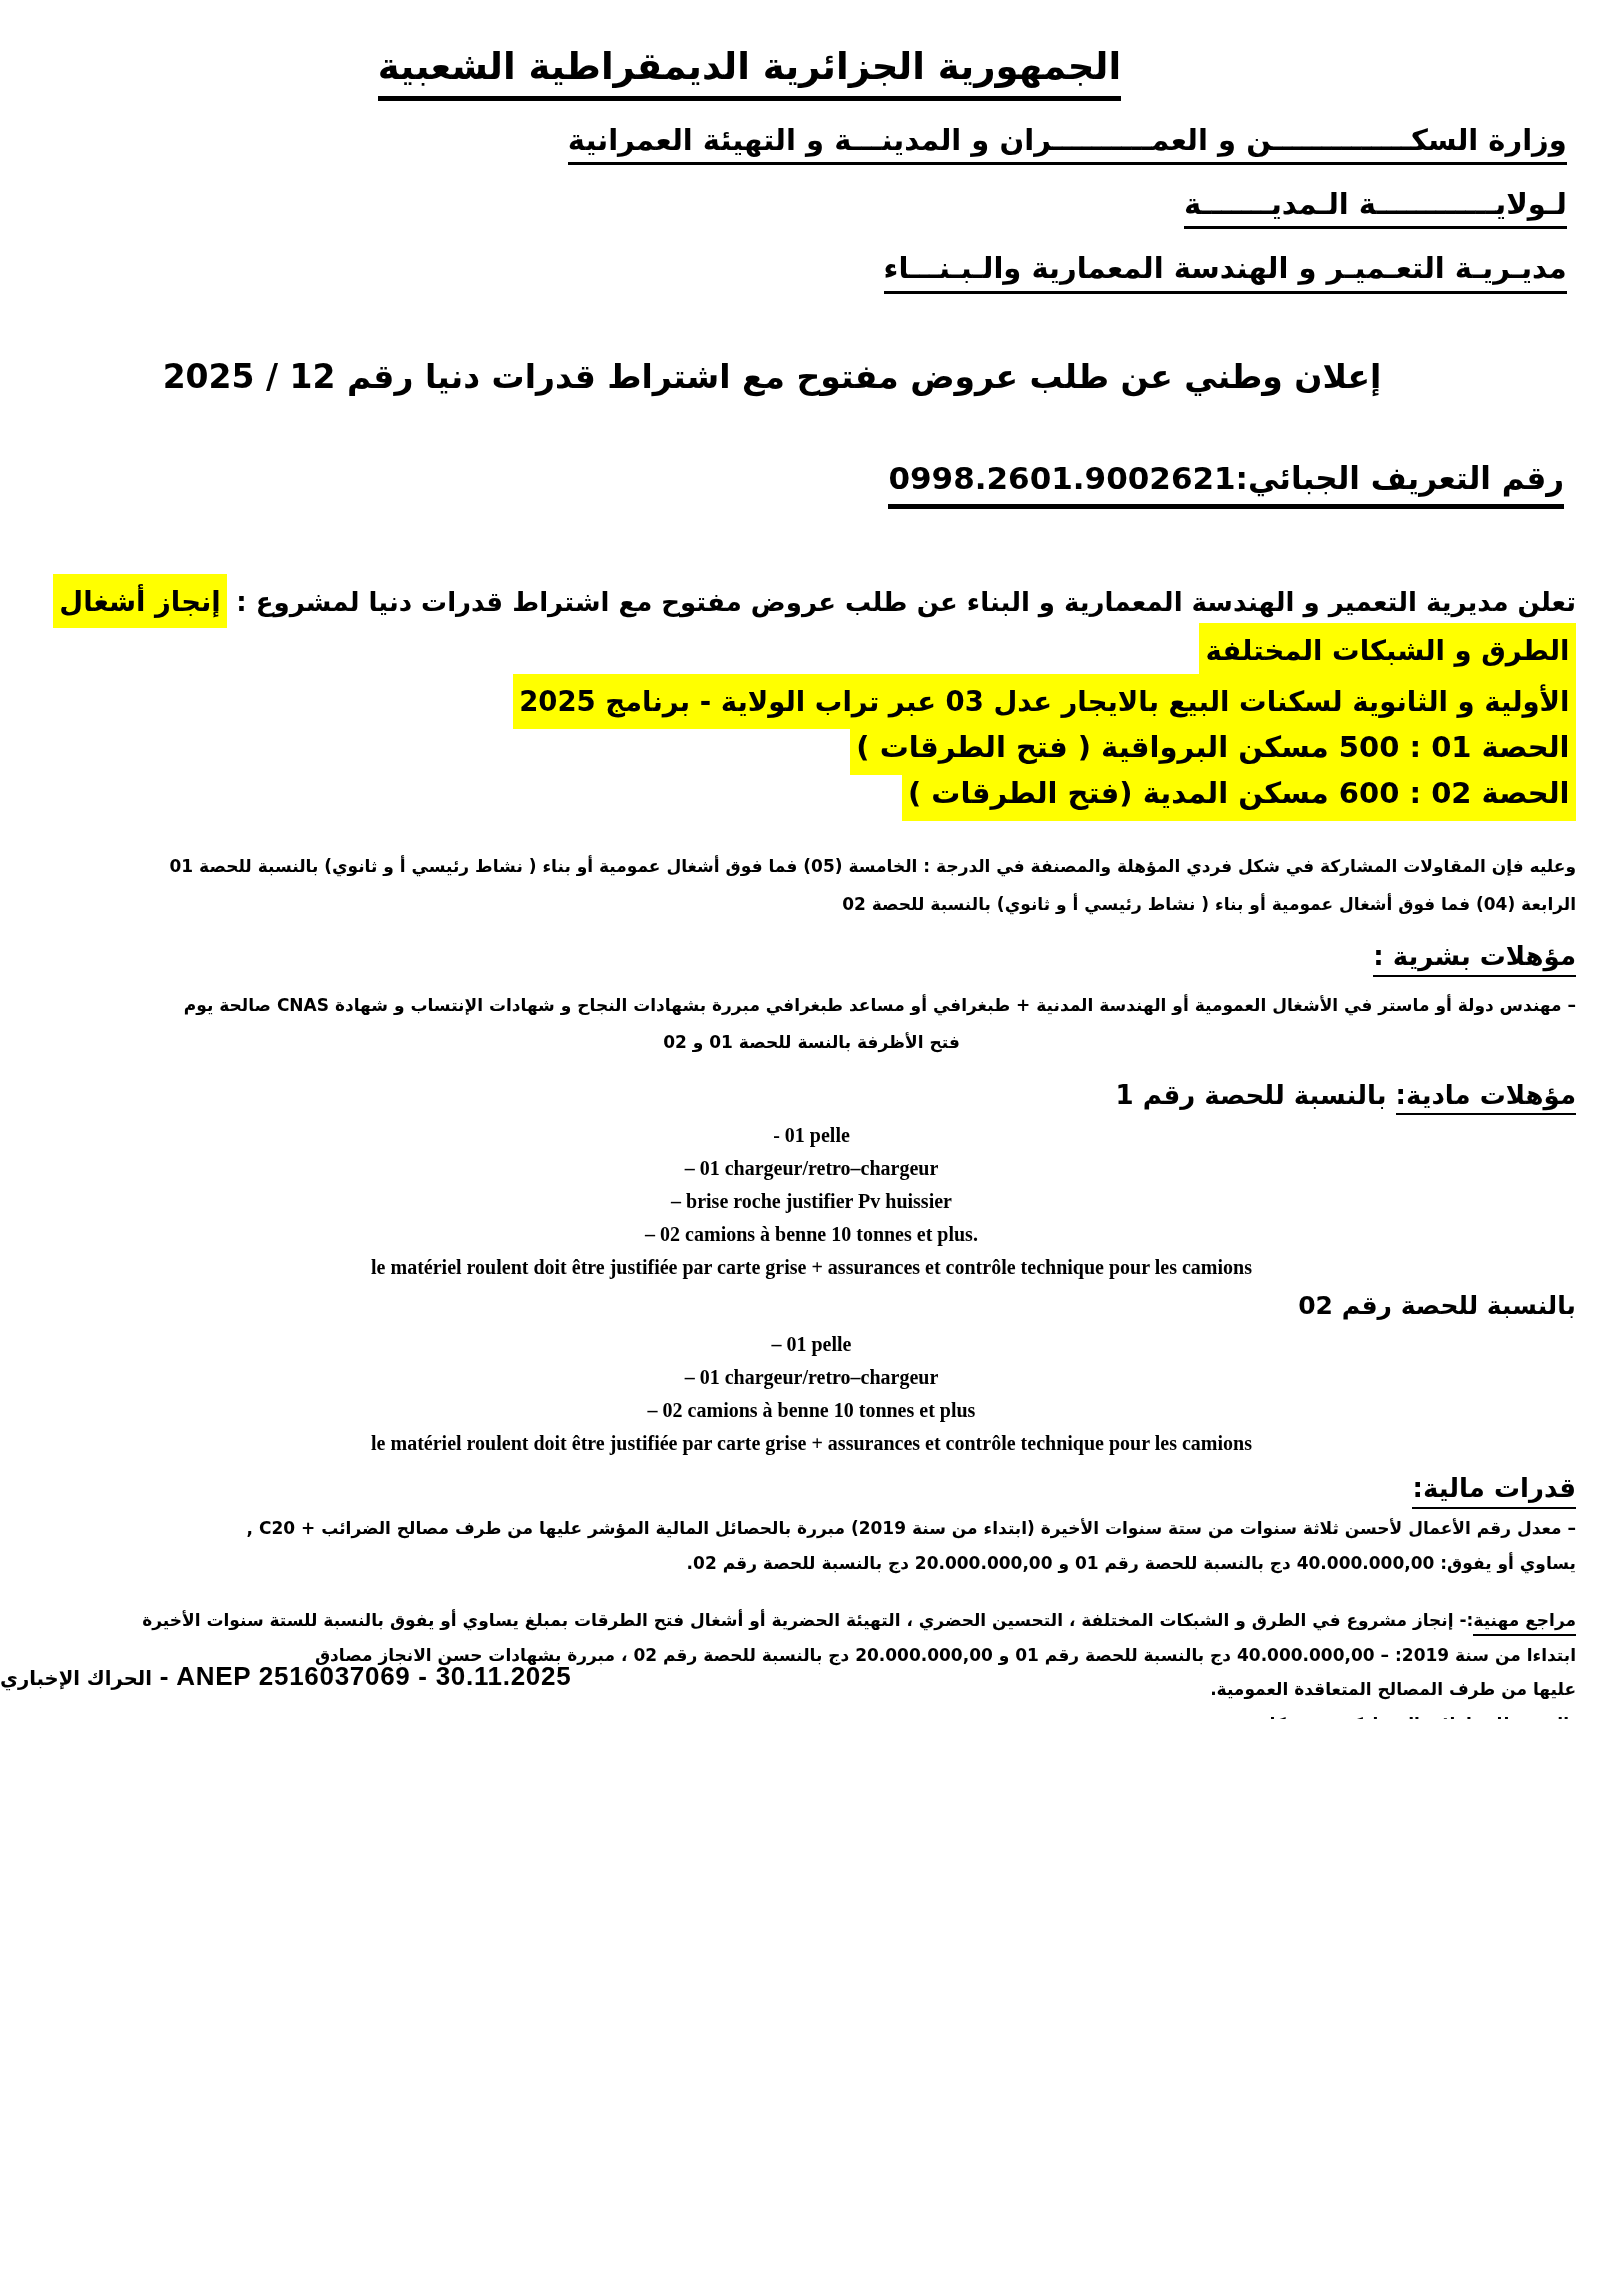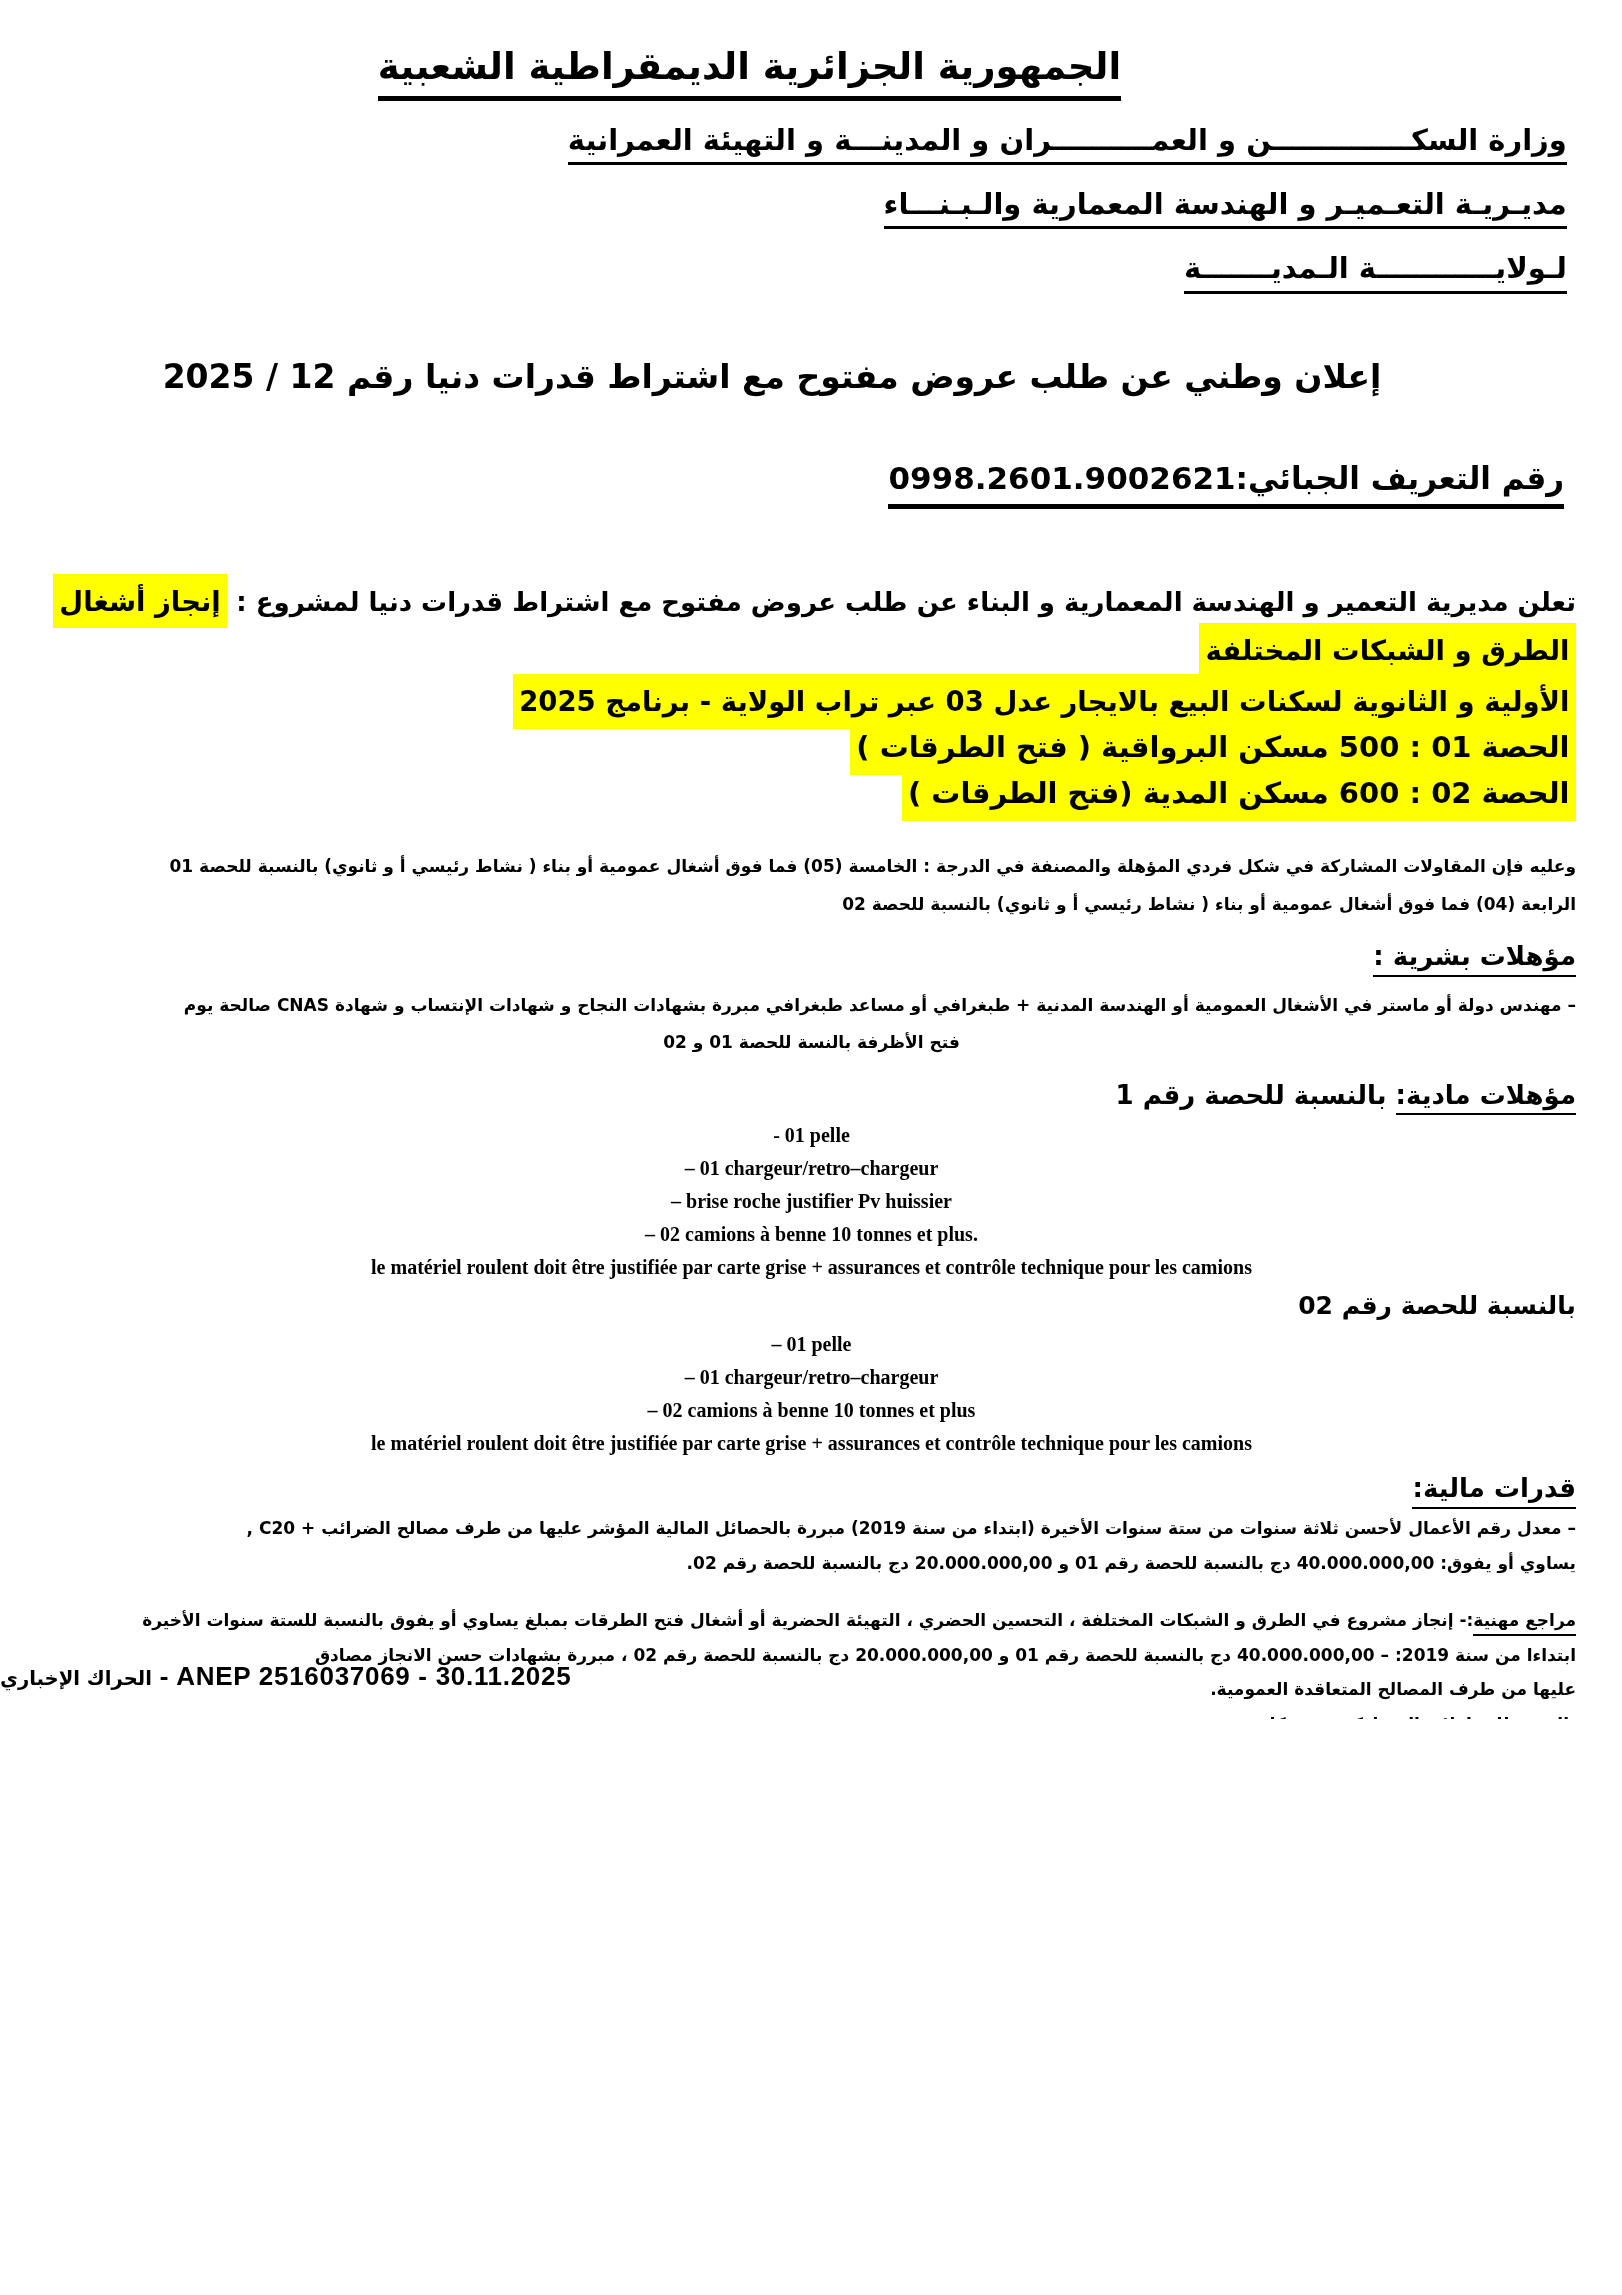--- a/index.html
+++ b/index.html
@@ -65,24 +65,24 @@
 
 <div class="page">
 
   <div class="h1">
     <span class="u-thick">الجمهورية الجزائرية الديمقراطية الشعبية</span>
   </div>
   <div class="hsub">
     <span class="u-mid">وزارة السكــــــــــــــن و العمــــــــــران و المدينـــة و التهيئة العمرانية</span>
   </div>
   <div class="hsub">
-    <span class="u-mid">مديـريـة التعـميـر و الهندسة المعمارية والـبـنـــاء</span>
+    <span class="u-mid">لـولايــــــــــــة الـمديـــــــة</span>
   </div>
   <div class="hsub">
-    <span class="u-mid">لـولايــــــــــــة الـمديـــــــة</span>
+    <span class="u-mid">مديـريـة التعـميـر و الهندسة المعمارية والـبـنـــاء</span>
   </div>
 
   <div class="title">إعلان وطني عن طلب عروض مفتوح مع اشتراط قدرات دنيا رقم 12 / 2025</div>
 
   <div class="tax">
     <span class="u-thick">رقم التعريف الجبائي:0998.2601.9002621</span>
   </div>
 
   <div class="intro rtl">
     <span>تعلن مديرية التعمير و  الهندسة المعمارية و  البناء عن طلب عروض مفتوح مع اشتراط قدرات دنيا لمشروع : </span><span class="hl">إنجاز أشغال الطرق  و الشبكات المختلفة</span>

